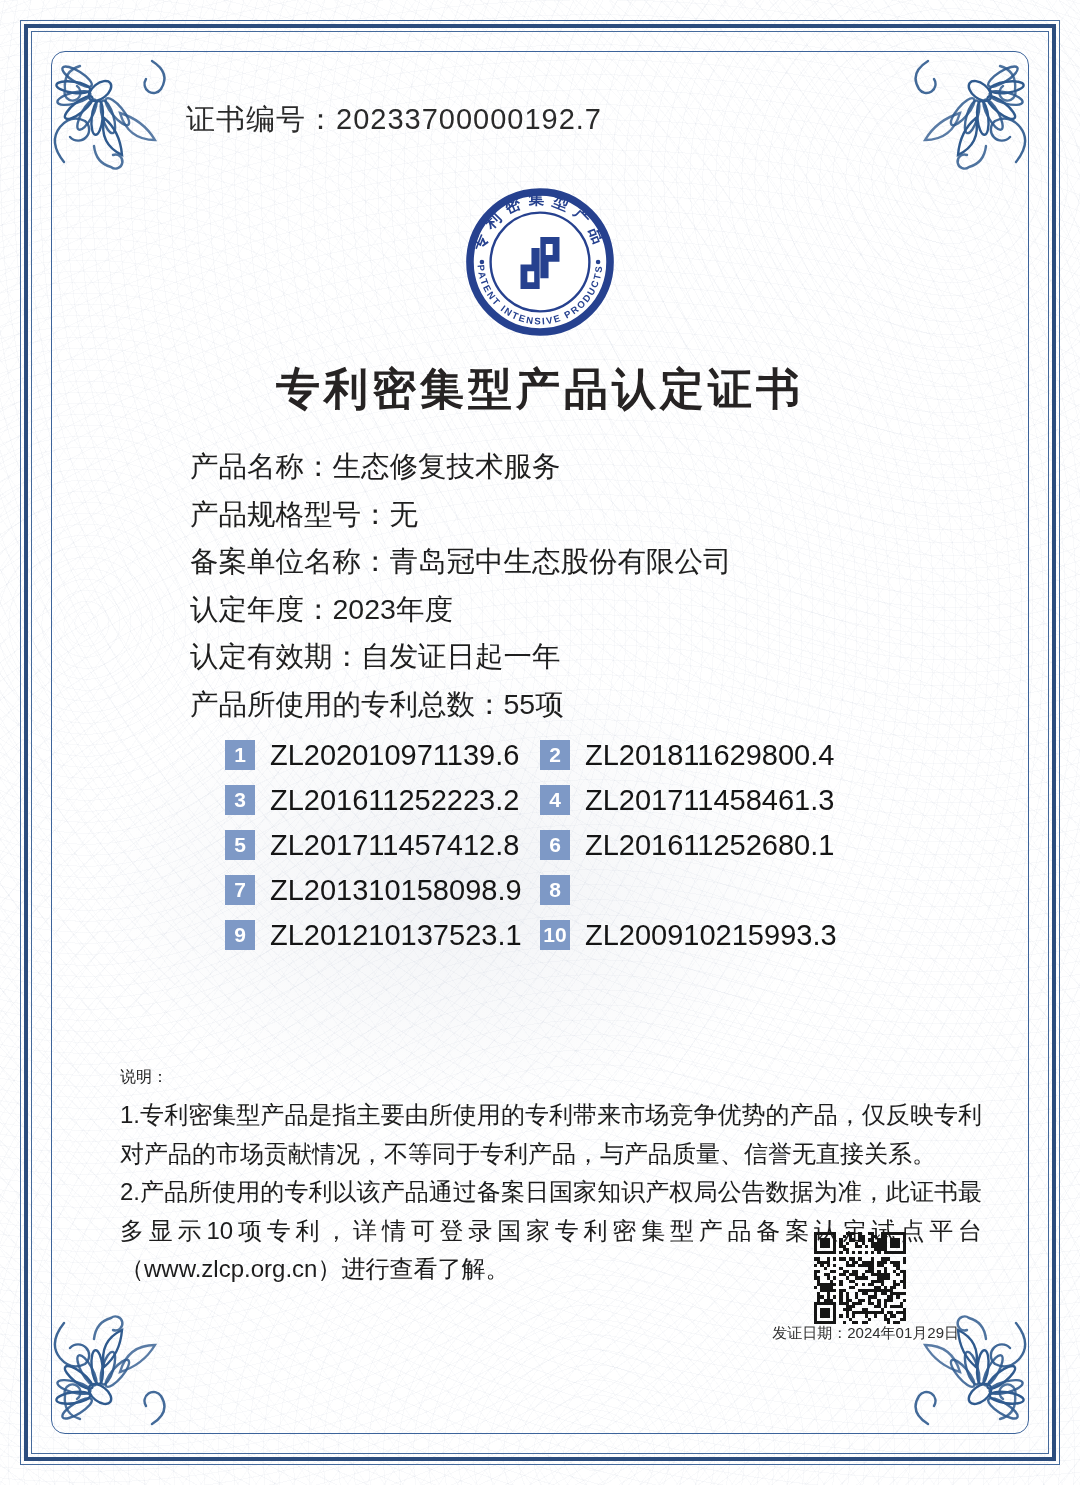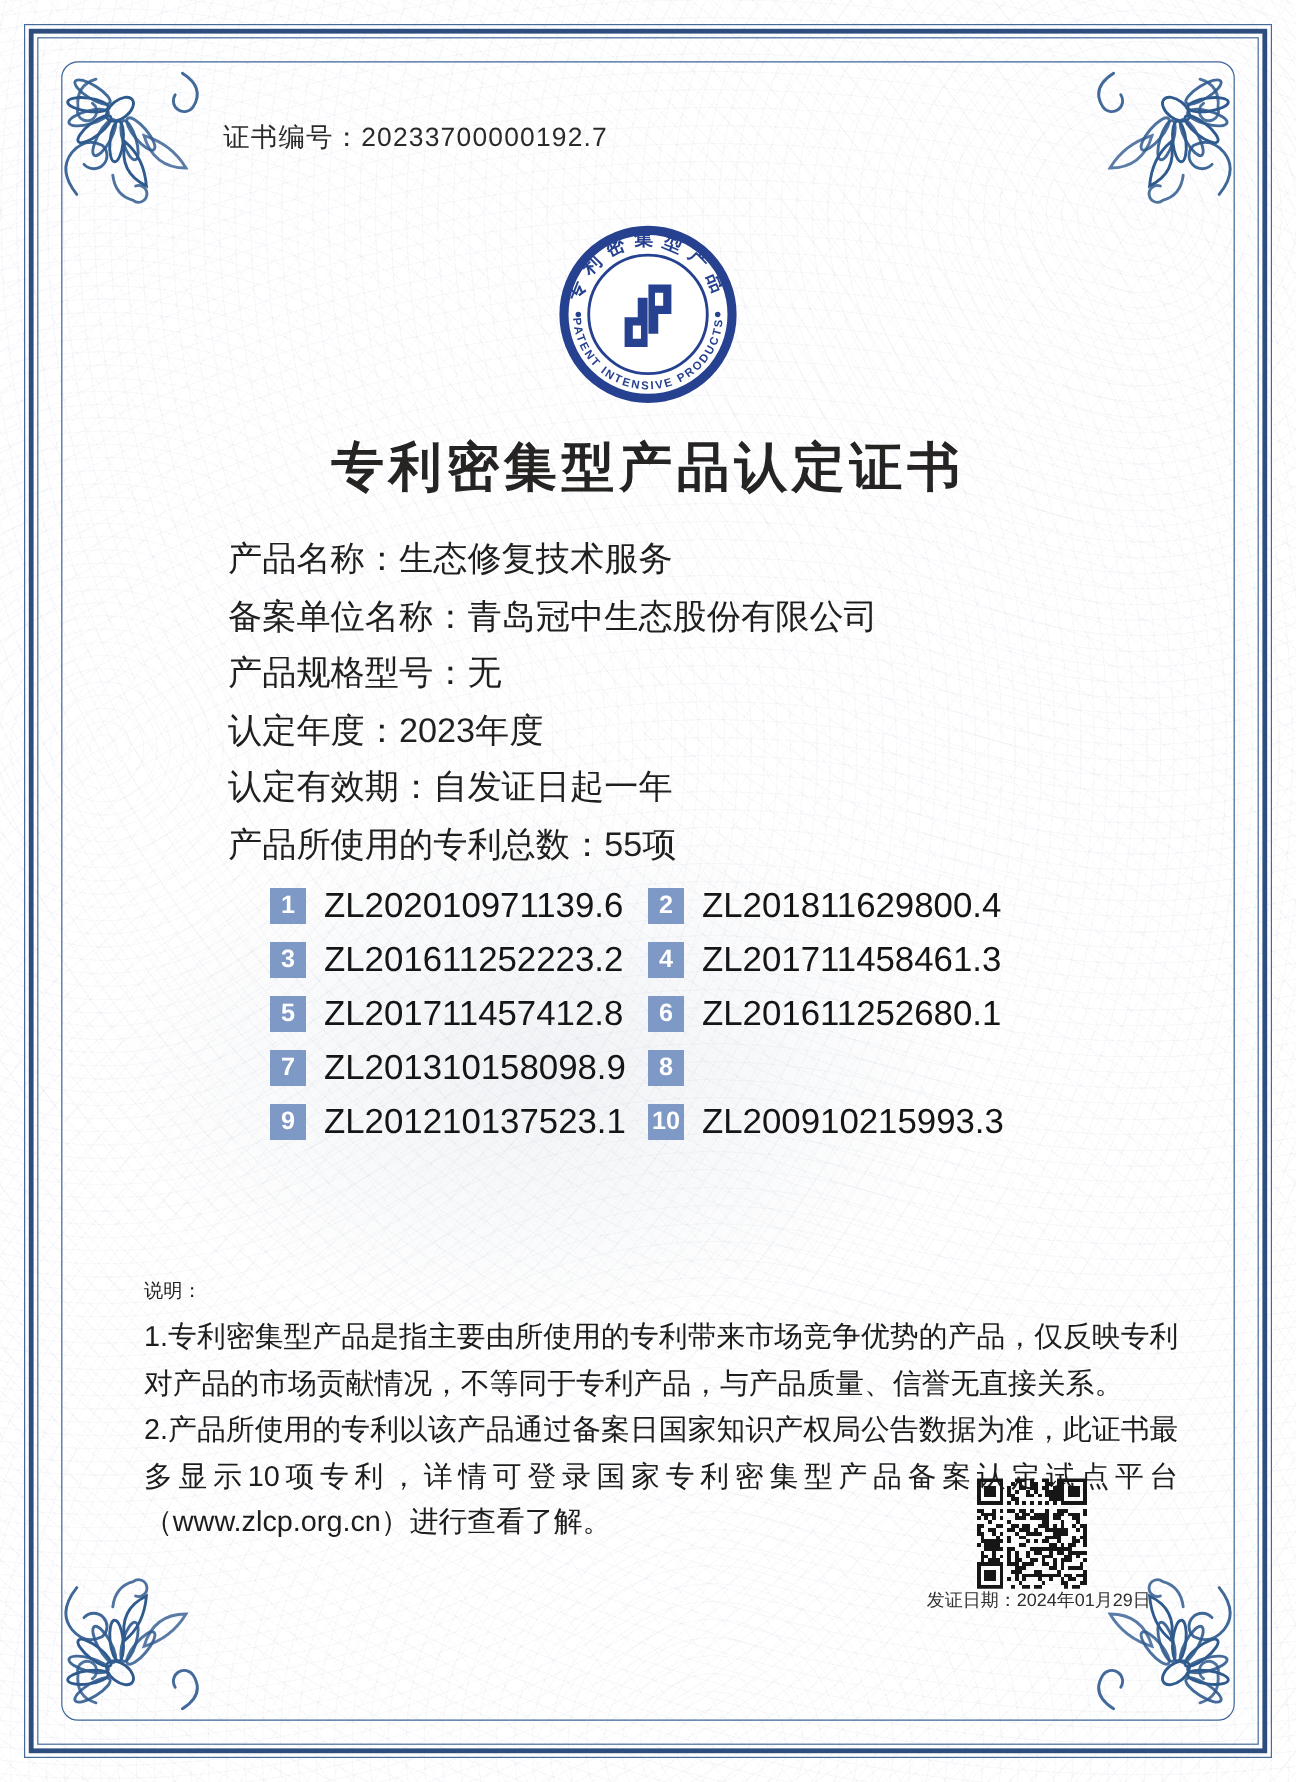--- a/index.html
+++ b/index.html
@@ -22,21 +22,21 @@
   .f4{inset:51px;border:1.4px solid #3d649b;border-radius:14px;}
   .corner{position:absolute;width:148px;height:148px;z-index:2;}
   .corner.tl{top:34px;left:38px;}
   .corner.tr{top:34px;right:38px;transform:scaleX(-1);}
   .corner.bl{bottom:34px;left:38px;transform:scaleY(-1);}
   .corner.br{bottom:34px;right:38px;transform:scale(-1,-1);}
   .corner svg{width:100%;height:100%;}
 
   .content{position:absolute;inset:0;z-index:3;}
 
-  .cert-no{position:absolute;left:186px;top:100px;font-size:22px;color:#2a2a2a;letter-spacing:1px;}
+  .cert-no{position:absolute;left:186px;top:100px;font-size:29px;color:#2a2a2a;letter-spacing:1px;}
 
   .logo-wrap{position:absolute;left:50%;top:186px;transform:translateX(-50%);width:152px;height:152px;}
   .logo-wrap svg{width:100%;height:100%;}
 
   .cert-title{position:absolute;left:0;right:0;top:360px;text-align:center;
     font-family:Liberation Serif, serif;font-weight:bold;font-size:44px;color:#262323;letter-spacing:4px;}
 
   .fields{position:absolute;left:190px;top:446px;}
   .field{font-size:28.5px;color:#1f1f1f;height:47.5px;line-height:40px;display:flex;}
 
@@ -126,26 +126,26 @@
     </div>
 
     <div class="cert-title">专利密集型产品认定证书</div>
 
     <div class="fields">
       <div class="field">
         <span>产品名称：</span>
           <span>生态修复技术服务</span>
       </div>
       <div class="field">
+        <span>产品规格型号：</span>
+          <span>无</span>
+      </div>
+      <div class="field">
         <span>备案单位名称：</span>
           <span>青岛冠中生态股份有限公司</span>
-      </div>
-      <div class="field">
-        <span>产品规格型号：</span>
-          <span>无</span>
       </div>
       <div class="field">
         <span>认定年度：</span>
           <span>2023年度</span>
       </div>
       <div class="field">
         <span>认定有效期：</span>
           <span>自发证日起一年</span>
       </div>
       <div class="field">

